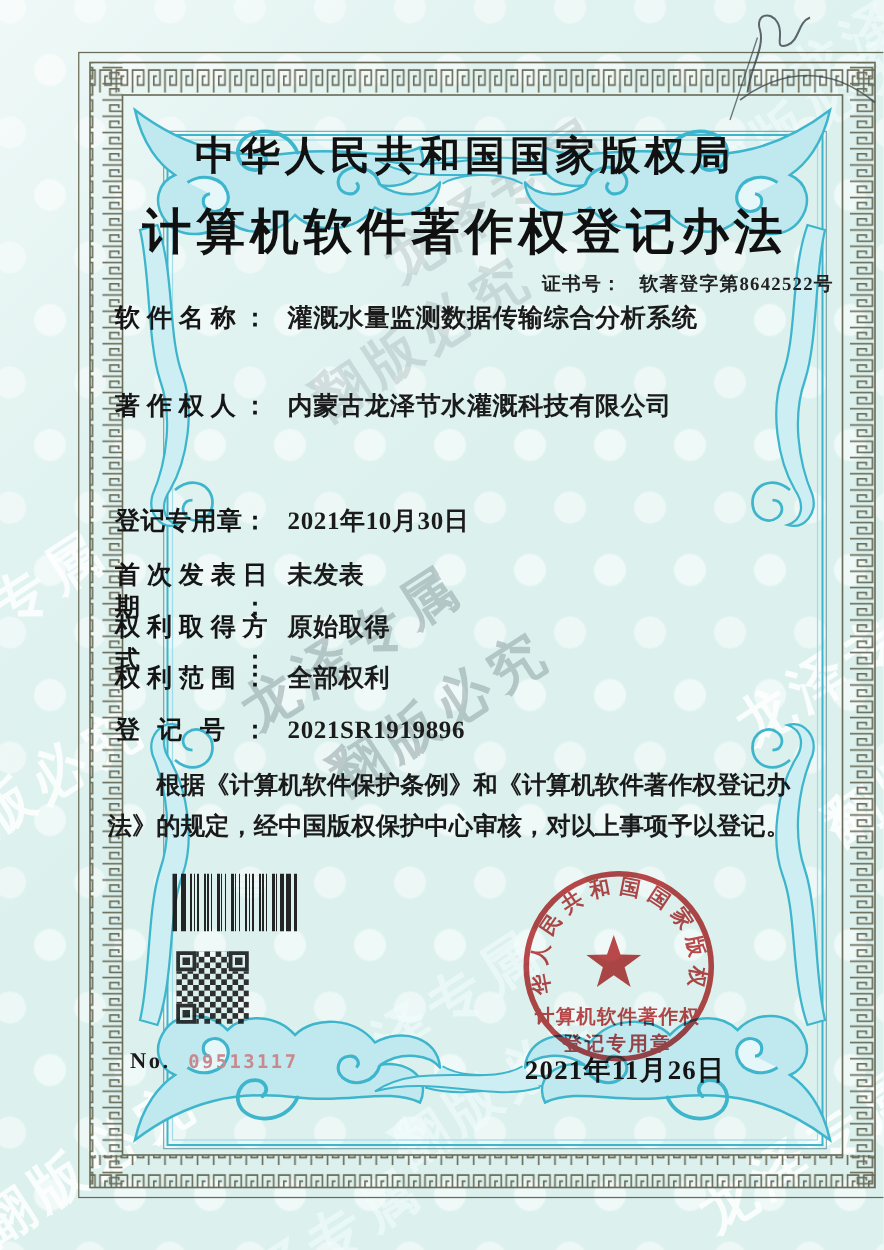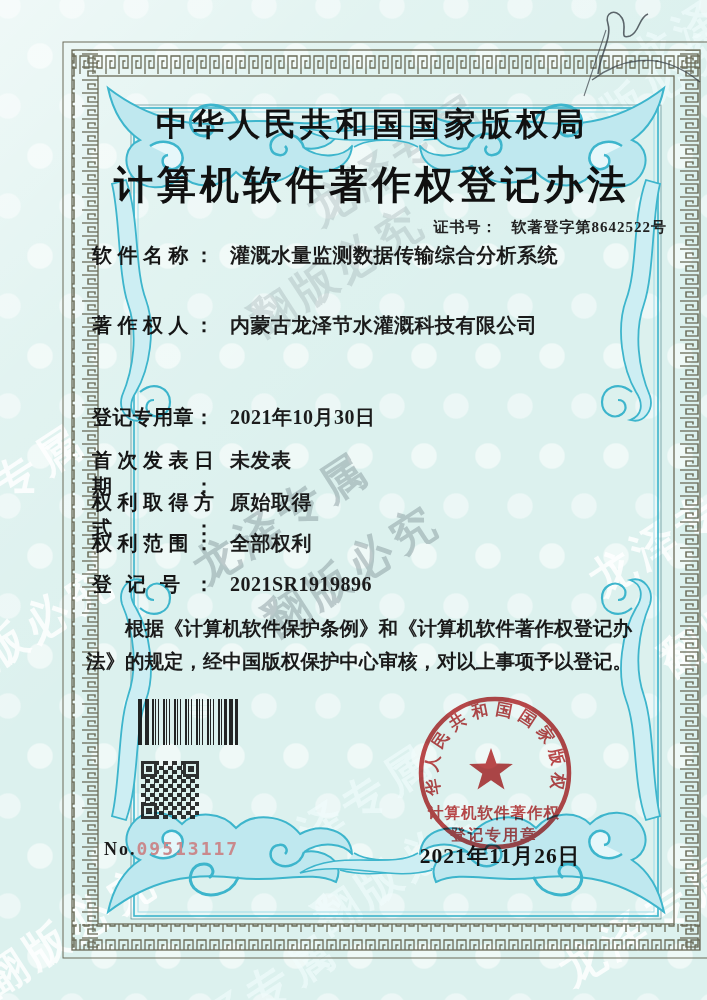--- a/index.html
+++ b/index.html
@@ -88,21 +88,21 @@
   }
   .qr .finder{position:absolute; width:10px; height:10px; border:3px solid #161616; background:#dcf1ee;}
   .qr .finder::after{content:""; position:absolute; left:2px; top:2px; width:6px; height:6px; background:#161616;}
   .qr .f-tl{left:0; top:0;}
   .qr .f-tr{right:0; top:0;}
   .qr .f-bl{left:0; bottom:0;}
   .serial-line{position:absolute; left:104px; top:838px; z-index:3;}
   .serial-label{font-size:18px; font-weight:bold; color:#1a1a1a; letter-spacing:2px;}
   .serial-number{
     font-family:"DejaVu Sans Mono","Liberation Mono",monospace;
-    font-size:18px; color:#c9898c; letter-spacing:2px; font-weight:bold;
+    font-size:15px; color:#c9898c; letter-spacing:2px; margin-left:14px; font-weight:bold;
   }
   .issue-date{
     position:absolute; left:400px; top:841px; width:200px; text-align:center; z-index:3;
     font-size:21.5px; font-weight:600; letter-spacing:1px; color:#141414;
   }
   .seal-svg{position:absolute; left:0; top:0; z-index:4; mix-blend-mode:multiply; opacity:.92;}
   .pen-svg{position:absolute; left:0; top:0; z-index:5;}
 </style>
 </head>
 <body>

